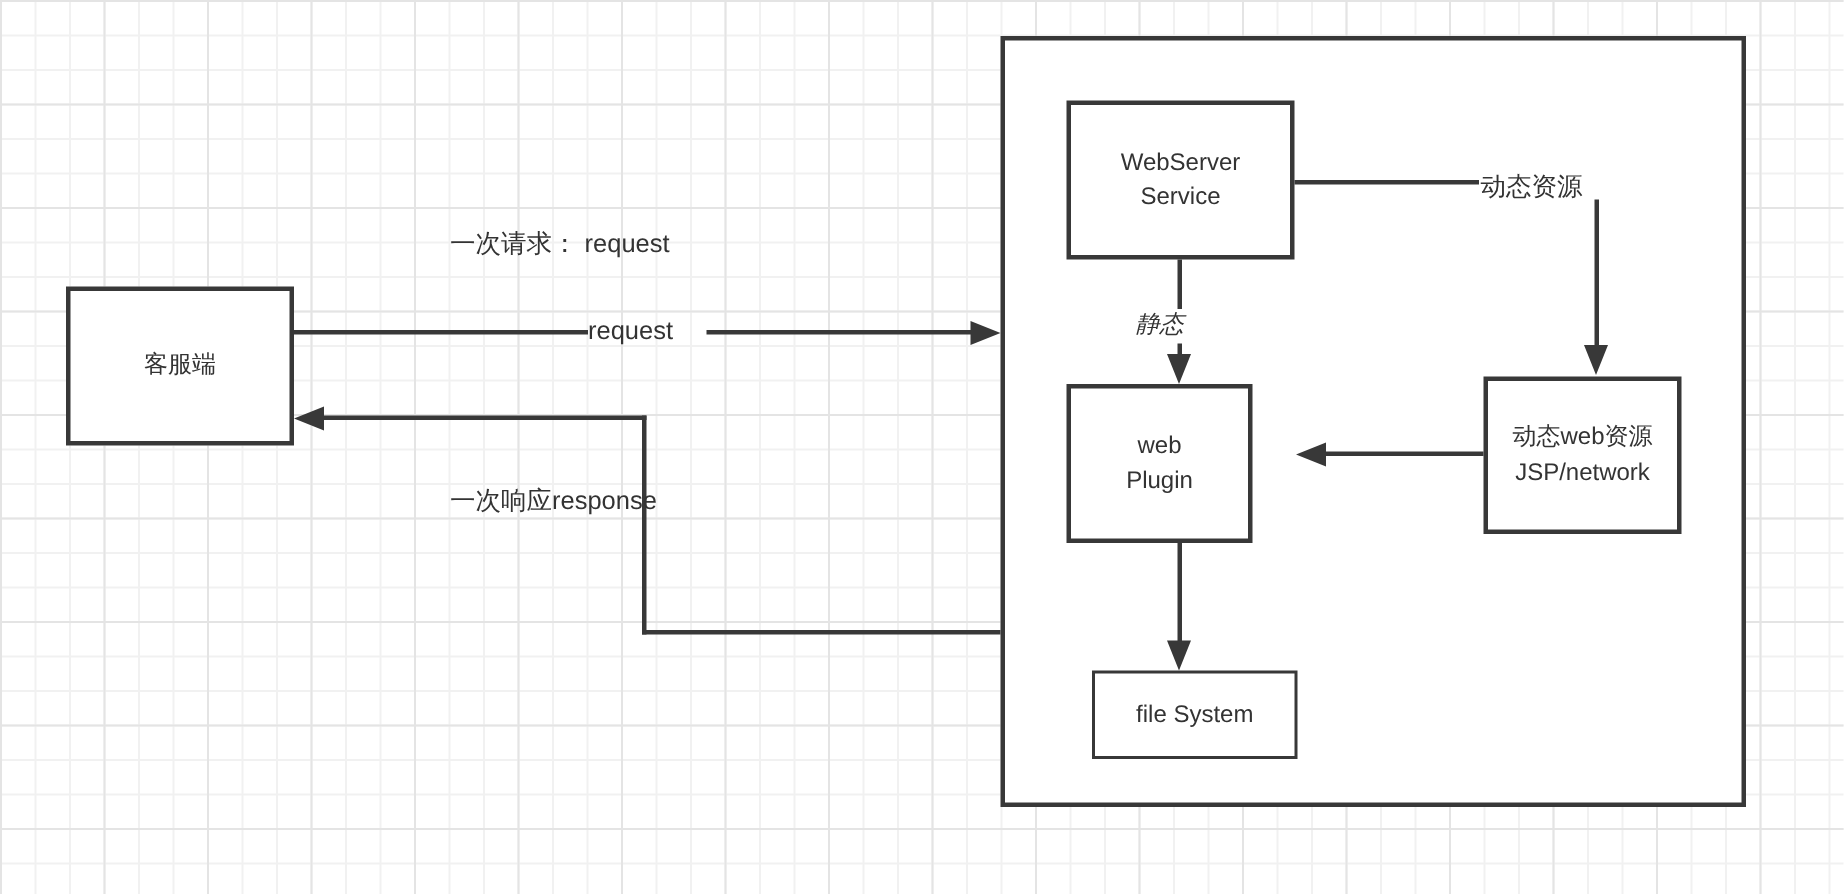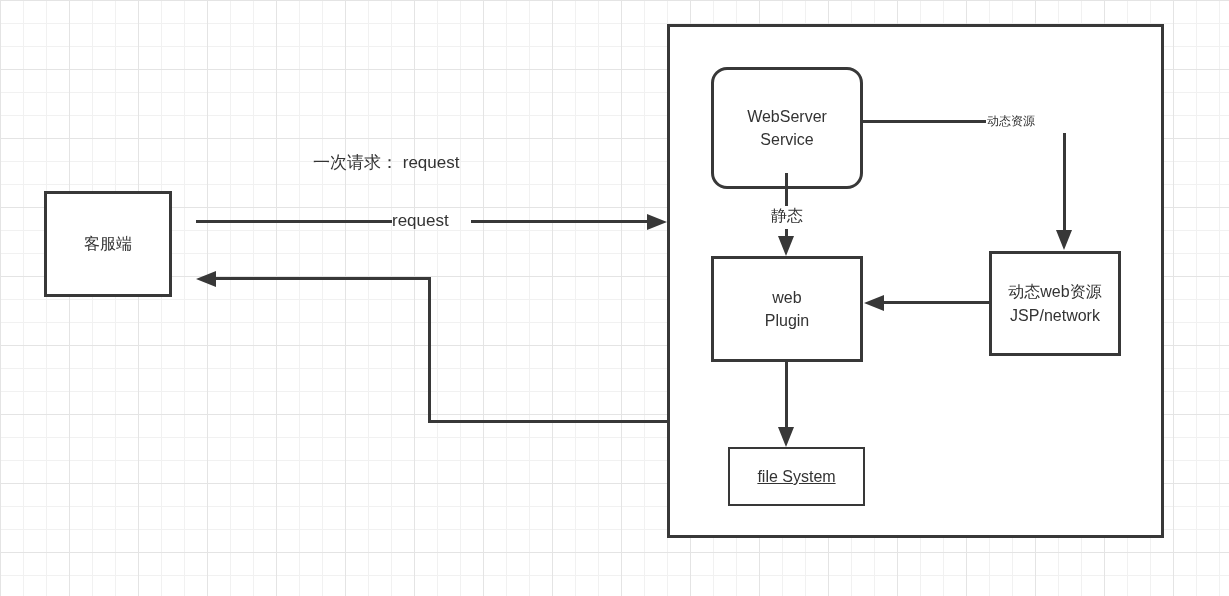--- a/index.html
+++ b/index.html
@@ -16,25 +16,25 @@
     color:#333333;
   }
   .box{
     position:absolute;box-sizing:border-box;background:#ffffff;
     border:3px solid #383838;
     display:flex;flex-direction:column;align-items:center;justify-content:center;
     text-align:center;font-size:16px;line-height:1.45;
   }
   .box span{display:block;}
   #outer-container{left:667px;top:24px;width:497px;height:514px;background:#ffffff;}
-  #client-box{left:44px;top:191px;width:128px;height:106px;}
-  #wsp-box{left:711px;top:67px;width:152px;height:122px;border-radius:16px;}
-  #wsvc-box{left:711px;top:256px;width:152px;height:106px;}
+  #client-box{left:44px;top:191px;width:152px;height:106px;}
+  #wsp-box{left:711px;top:67px;width:152px;height:106px;}
+  #wsvc-box{left:711px;top:256px;width:124px;height:106px;}
   #dweb-box{left:989px;top:251px;width:132px;height:105px;}
-  #fsys-box{left:728px;top:447px;width:137px;height:59px;border-width:2px;text-decoration:underline;}
+  #fsys-box{left:728px;top:447px;width:137px;height:59px;border-width:2px;}
 
   .hline,.vline{position:absolute;background:#383838;}
   .arrow{position:absolute;width:0;height:0;}
   .arrow-right{border-top:8px solid transparent;border-bottom:8px solid transparent;border-left:20px solid #383838;}
   .arrow-left{border-top:8px solid transparent;border-bottom:8px solid transparent;border-right:20px solid #383838;}
   .arrow-down{border-left:8px solid transparent;border-right:8px solid transparent;border-top:20px solid #383838;}
 
   
   #request-line-a{left:196px;top:220px;width:196px;height:3px;}
   #request-line-b{left:471px;top:220px;width:177px;height:3px;}
@@ -53,25 +53,25 @@
   #dynamic-line-v{left:1063px;top:133px;width:3px;height:98px;}
   #dynamic-arrowhead{left:1056px;top:230px;}
   
   #dw-line{left:884px;top:301px;width:105px;height:3px;}
   #dw-arrowhead{left:864px;top:295px;}
   
   #fs-line{left:785px;top:362px;width:3px;height:66px;}
   #fs-arrowhead{left:778px;top:427px;}
 
   .edge-label{position:absolute;font-size:17px;white-space:pre;z-index:5;}
-  #request-label{left:313px;top:151px;text-align:right;}
+  #request-label{left:300px;top:151px;text-align:right;}
   #network-label{left:392px;top:211px;}
   #response-label{left:300px;top:322px;}
-  #static-label{left:757px;top:206px;width:60px;text-align:center;font-size:16px;background:transparent;}
-  #dynamic-label{left:987px;top:113px;font-size:12px;}
+  #static-label{left:757px;top:206px;width:60px;text-align:left;font-size:16px;background:transparent;font-style:italic;}
+  #dynamic-label{left:987px;top:113px;font-size:17px;}
 </style>
 </head>
 <body>
 
 <div class="canvas">
 
   <div class="box" id="outer-container"></div>
 
   <div class="box" id="client-box">
     <span>客服端</span>
@@ -114,16 +114,17 @@
   <div class="arrow arrow-down" id="dynamic-arrowhead"></div>
 
   <div class="hline" id="dw-line"></div>
   <div class="arrow arrow-left" id="dw-arrowhead"></div>
 
   <div class="vline" id="fs-line"></div>
   <div class="arrow arrow-down" id="fs-arrowhead"></div>
 
   <div class="edge-label" id="request-label">一次请求： request</div>
   <div class="edge-label" id="network-label">request</div>
+  <div class="edge-label" id="response-label">一次响应response</div>
   <div class="edge-label" id="static-label">静态</div>
   <div class="edge-label" id="dynamic-label">动态资源</div>
 
 </div>
 
 </body></html>

